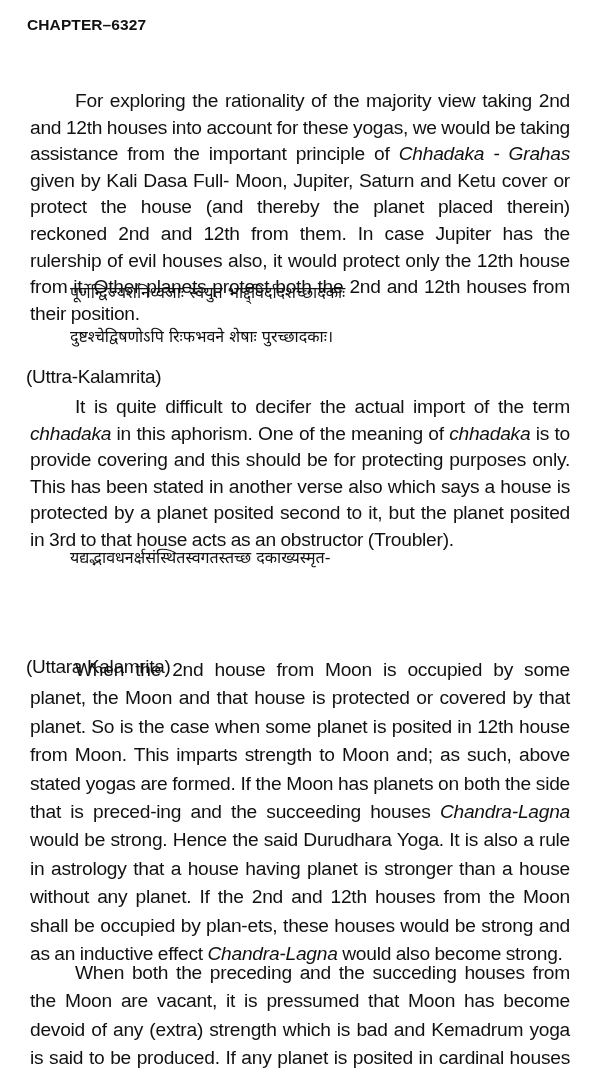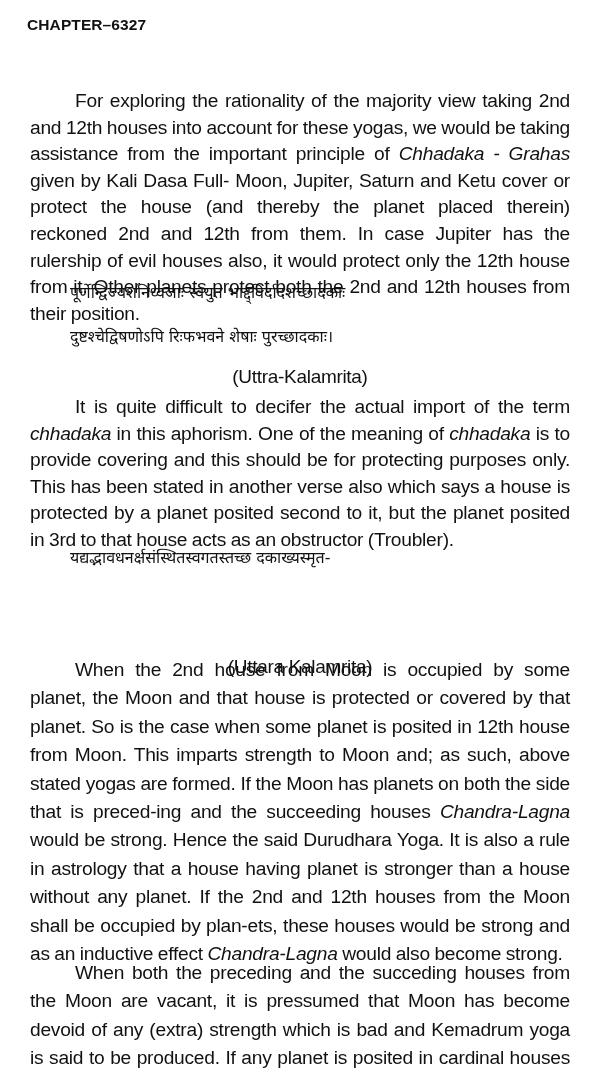--- a/index.html
+++ b/index.html
@@ -2,21 +2,21 @@
 <html><head>
   <meta charset="utf-8">
   <style>
     html, body { margin: 0; padding: 0; background: #ffffff; }
     body { width: 600px; height: 1078px; overflow: hidden; position: relative; color: #111; font-family: "Liberation Sans", sans-serif; }
     .header { position: absolute; top: 16px; left: 27px; right: 28px; display: flex; justify-content: flex-start; font-weight: bold; font-size: 15.5px; letter-spacing: 0.1px; }
     .page { position: absolute; left: 26px; right: 26px; top: 0; }
     p.body { margin: 4px; font-size: 19.2px; line-height: 26.6px; text-align: justify; text-align-last: left; letter-spacing: -0.25px; word-spacing: -0.5px; }
     p.indent { text-indent: 45px; }
     .skt { margin: 0; font-family: "DejaVu Sans", sans-serif; font-size: 16px; line-height: 30px; padding-left: 44px; white-space: nowrap; }
-    .src { margin: 0; text-align: center; font-size: 19px; line-height: 26px; letter-spacing: -0.3px; }
+    .src { margin: 0; text-align: left; font-size: 19px; line-height: 26px; letter-spacing: -0.3px; }
     i { font-style: italic; }
     .blk { position: absolute; left: 0; right: 0; }
   </style>
 </head>
 <body>
 
 <div class="header">
   <span>CHAPTER–6</span>
   <span>327</span>
 </div>

